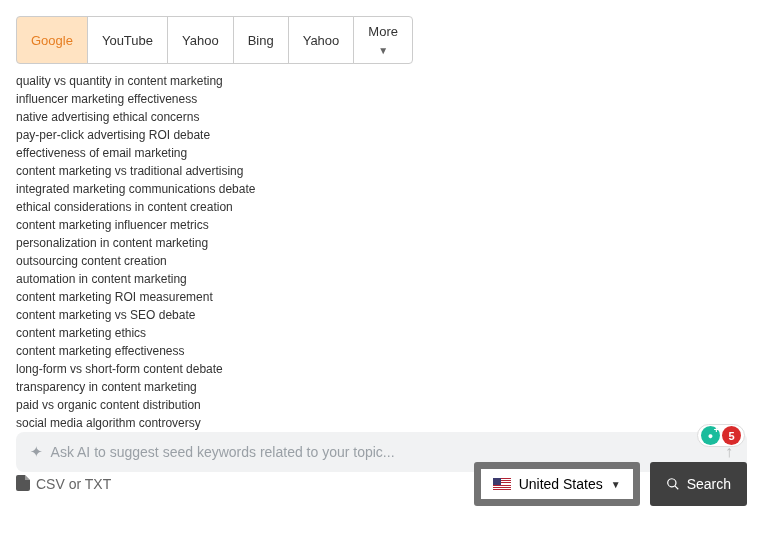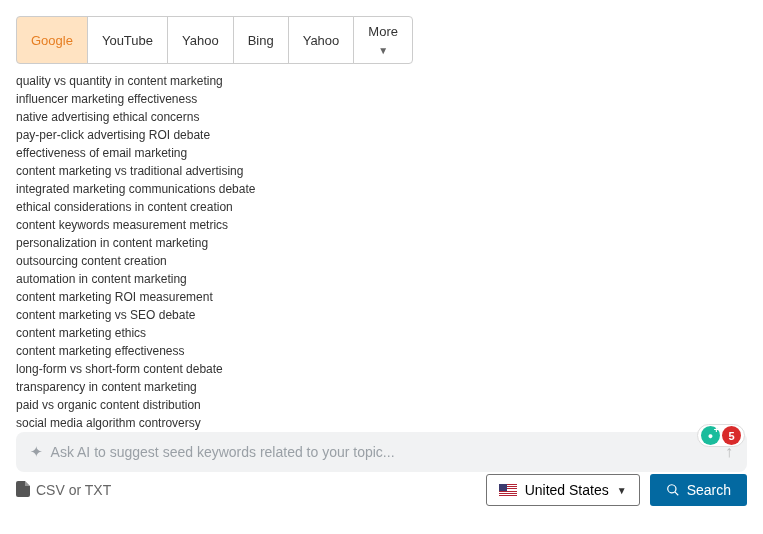--- a/index.html
+++ b/index.html
@@ -61,42 +61,42 @@
     display: flex;
     align-items: center;
   }
   .csv {
     display: flex; align-items: center; gap: 6px;
     color: #666; font-size: 14px;
   }
   .csv .fileicon { color: #555; }
   .right-controls { margin-left: auto; display: flex; gap: 10px; }
   .country {
-    border: 1px solid #737373;
+    border: 7px solid #737373;
     border-radius: 3px;
     padding: 7px 12px;
     font-size: 14px;
     display: flex; align-items: center; gap: 8px;
     background: #fff;
   }
   .flag {
     display: inline-block;
     width: 18px; height: 12px;
     background: linear-gradient(to bottom, #b22234 0%, #b22234 7.7%, #fff 7.7%, #fff 15.4%, #b22234 15.4%, #b22234 23.1%, #fff 23.1%, #fff 30.8%, #b22234 30.8%, #b22234 38.5%, #fff 38.5%, #fff 46.2%, #b22234 46.2%, #b22234 53.9%, #fff 53.9%, #fff 61.6%, #b22234 61.6%, #b22234 69.3%, #fff 69.3%, #fff 77%, #b22234 77%, #b22234 84.7%, #fff 84.7%, #fff 92.4%, #b22234 92.4%, #b22234 100%);
     position: relative;
   }
   .flag::before {
     content: "";
     position: absolute; left: 0; top: 0;
     width: 8px; height: 6.5px;
     background: #3c3b6e;
   }
   .country .chev { font-size: 10px; color: #333; }
   .search-btn {
-    background: #0369a1;
+    background: #404040;
     color: #fff;
     border: none;
     border-radius: 3px;
     padding: 8px 16px;
     font-size: 14px;
     display: flex; align-items: center; gap: 7px;
     cursor: pointer;
   }
   .search-btn svg { width: 14px; height: 14px; }
   .floating-badges {
@@ -148,21 +148,21 @@
 
 <div class="keywords">
   <span class="kw">quality vs quantity in content marketing</span>
   <span class="kw">influencer marketing effectiveness</span>
   <span class="kw">native advertising ethical concerns</span>
   <span class="kw">pay-per-click advertising ROI debate</span>
   <span class="kw">effectiveness of email marketing</span>
   <span class="kw">content marketing vs traditional advertising</span>
   <span class="kw">integrated marketing communications debate</span>
   <span class="kw">ethical considerations in content creation</span>
-  <span class="kw">content keywords measurement metrics</span>
+  <span class="kw">content marketing influencer metrics</span>
   <span class="kw">personalization in content marketing</span>
   <span class="kw">outsourcing content creation</span>
   <span class="kw">automation in content marketing</span>
   <span class="kw">content marketing ROI measurement</span>
   <span class="kw">content marketing vs SEO debate</span>
   <span class="kw">content marketing ethics</span>
   <span class="kw">content marketing effectiveness</span>
   <span class="kw">long-form vs short-form content debate</span>
   <span class="kw">transparency in content marketing</span>
   <span class="kw">paid vs organic content distribution</span>

